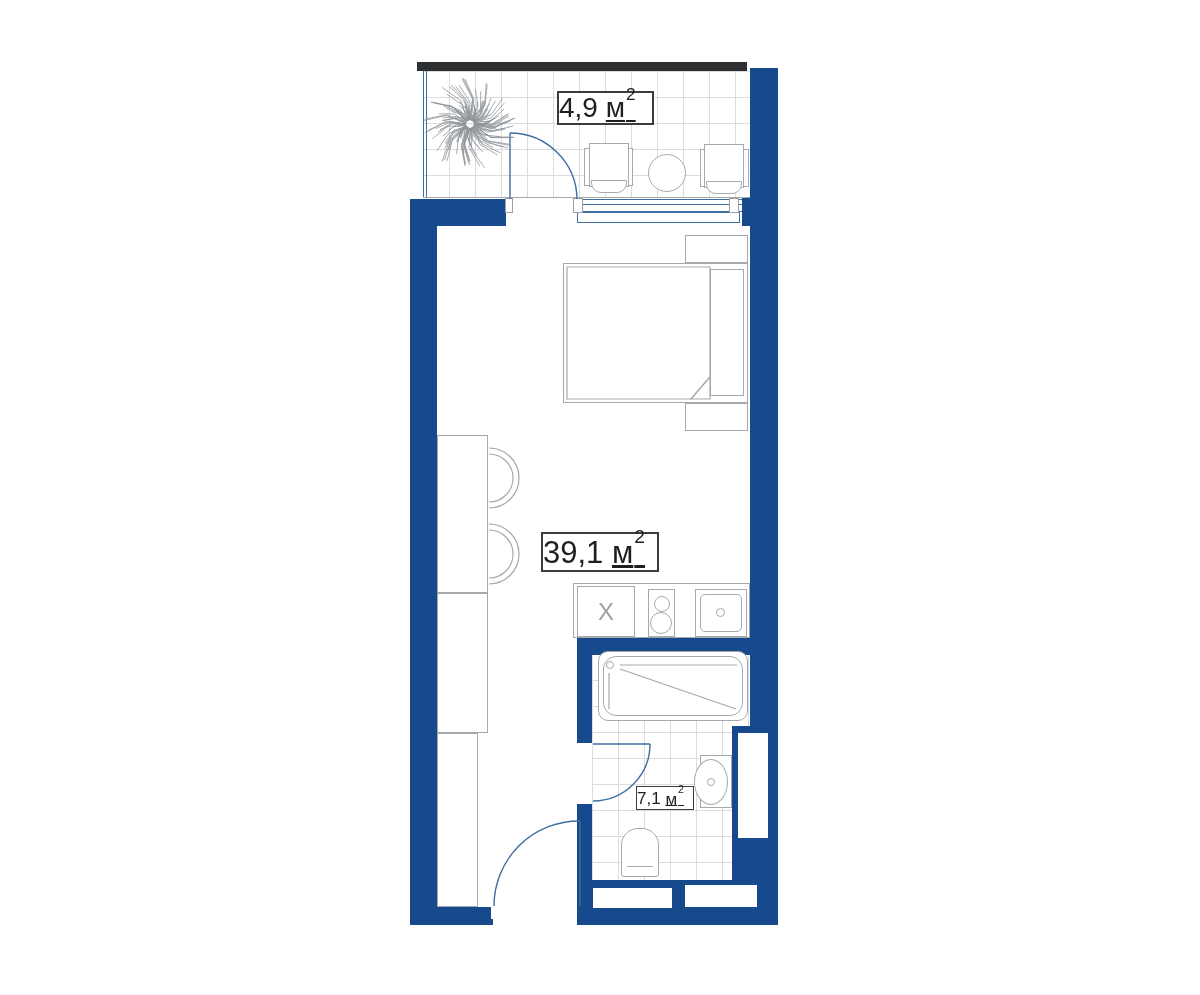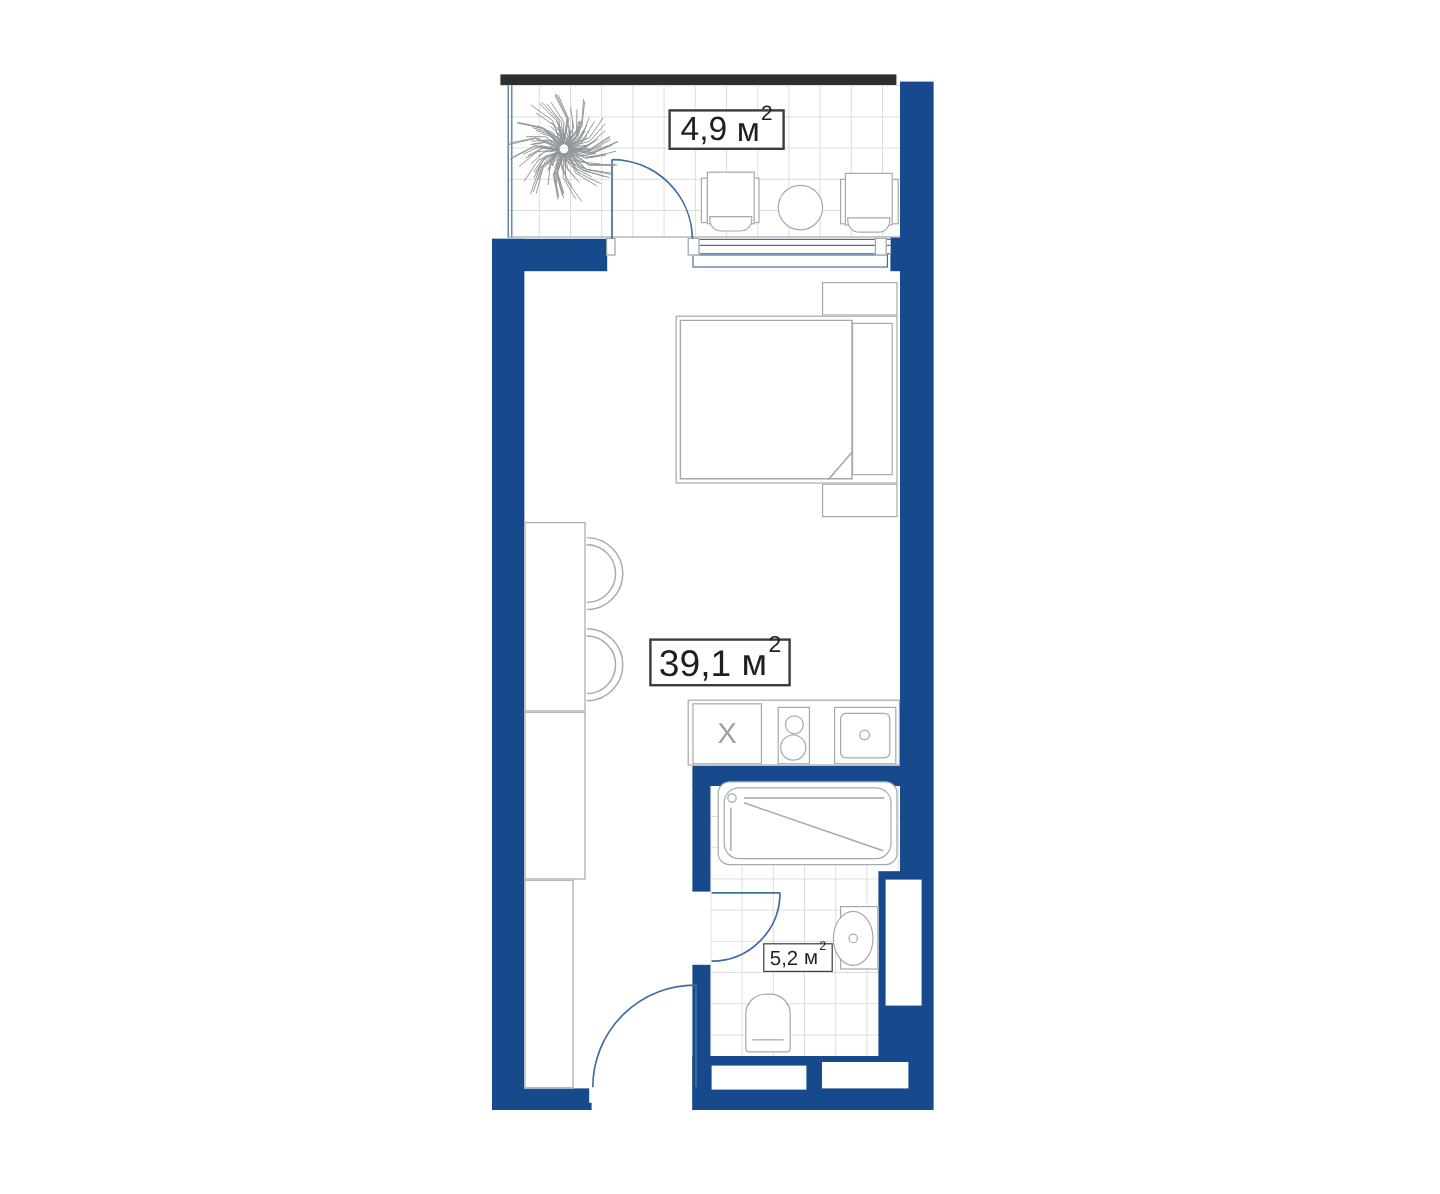--- a/index.html
+++ b/index.html
@@ -15,24 +15,24 @@
   .cut{position:absolute;background:#ffffff;}
   .grid{position:absolute;
     background-image:linear-gradient(to right, var(--grid-line) 1px, transparent 1px),
                      linear-gradient(to bottom, var(--grid-line) 1px, transparent 1px);
     background-size:26px 26px;background-color:#fff;}
   .f{position:absolute;border:1px solid var(--furniture-line);background:#fff;}
   .fl{position:absolute;background:var(--furniture-line);}
   .wline{position:absolute;background:var(--door-line);}
   .jamb{position:absolute;background:#fff;border:1px solid #9AA0A4;}
   .round{border-radius:50%;}
-  .arealabel{position:absolute;display:flex;align-items:center;justify-content:center;
+  .arealabel{position:absolute;display:flex;align-items:center;
     background:#fff;border:2px solid var(--label-border);color:var(--label-text);
     white-space:nowrap;line-height:1;}
-  .arealabel .unit{margin-left:0.28em;}
+  .arealabel .unit{margin-left:0.28em;text-decoration:underline;}
   .arealabel sup{font-size:62%;position:relative;top:-0.45em;margin-left:1px;}
   svg.overlay{position:absolute;left:0;top:0;pointer-events:none;}
   .xmark{display:flex;align-items:center;justify-content:center;
     color:#9AA0A4;font-size:24px;font-family:"Liberation Sans",sans-serif;}
 </style>
 </head>
 <body>
 
 <div id="stage">
 
@@ -131,17 +131,17 @@
 
   <div class="arealabel" style="left:557px;top:91px;width:97px;height:34px;font-size:28px;">
     <span>4,9</span>
       <span class="unit"><span>м</span><sup>2</sup></span>
   </div>
   <div class="arealabel" style="left:541px;top:532px;width:118px;height:40px;font-size:31px;">
     <span>39,1</span>
       <span class="unit"><span>м</span><sup>2</sup></span>
   </div>
   <div class="arealabel" style="left:636px;top:786px;width:58px;height:24px;font-size:17px;border-width:1px;">
-    <span>5,2</span>
+    <span>7,1</span>
       <span class="unit"><span>м</span><sup>2</sup></span>
   </div>
 
 </div>
 
 </body></html>

